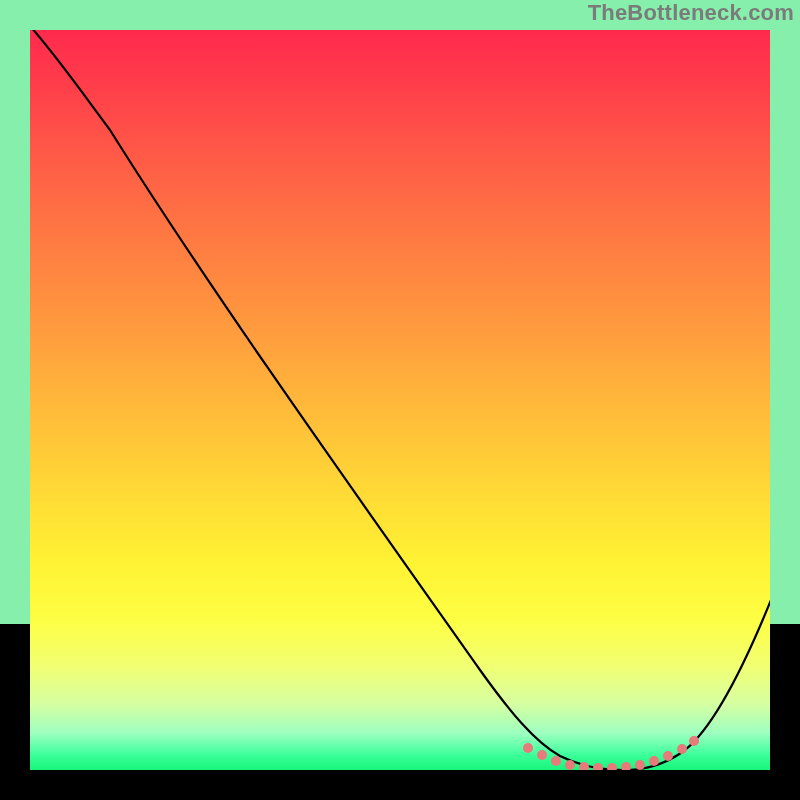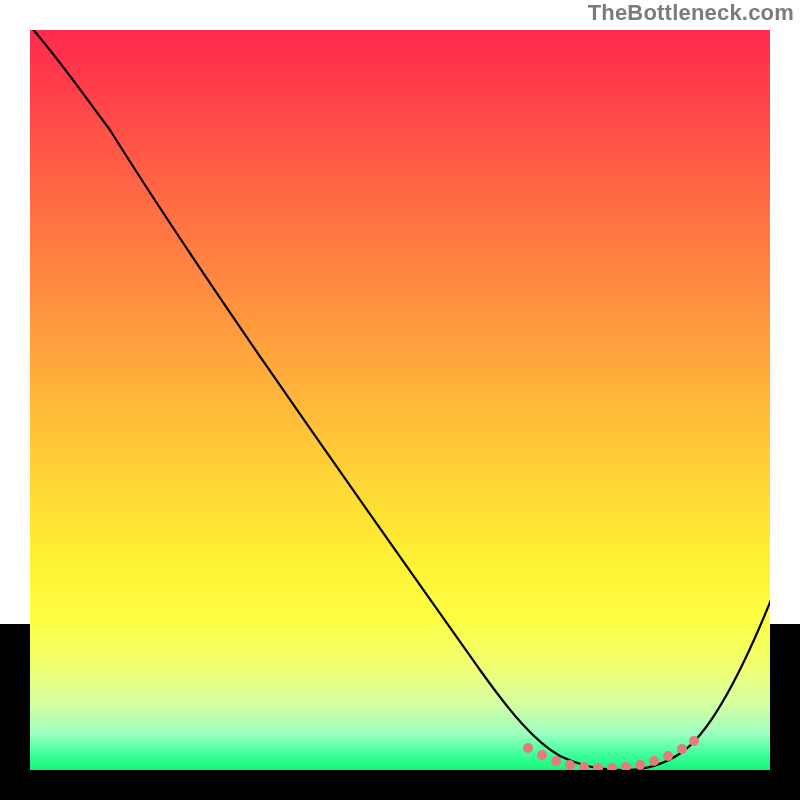--- a/index.html
+++ b/index.html
@@ -8,21 +8,21 @@
     width: 800px;
     height: 800px;
     background: #000;
     overflow: hidden;
     font-family: Arial, Helvetica, sans-serif;
   }
   .frame {
     position: relative;
     width: 800px;
     height: 624px;
-    background: #ffffff;
+    background: #86efac;
   }
   .watermark {
     position: absolute;
     top: 0;
     right: 6px;
     color: #7b7b7b;
     font-size: 22px;
     font-weight: 600;
     letter-spacing: 0.2px;
     z-index: 20;

